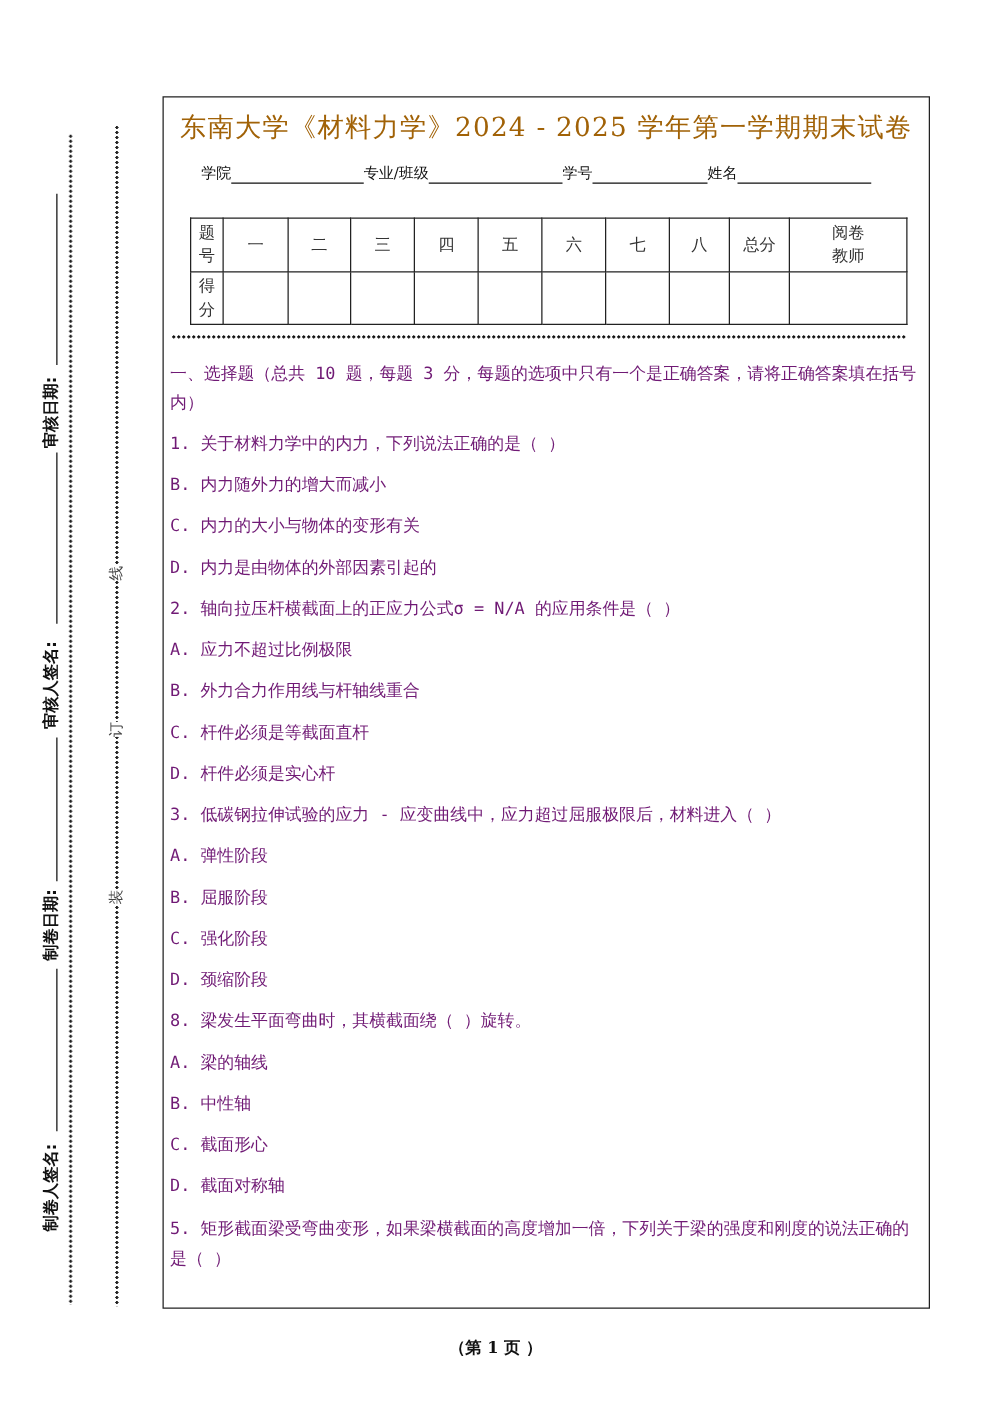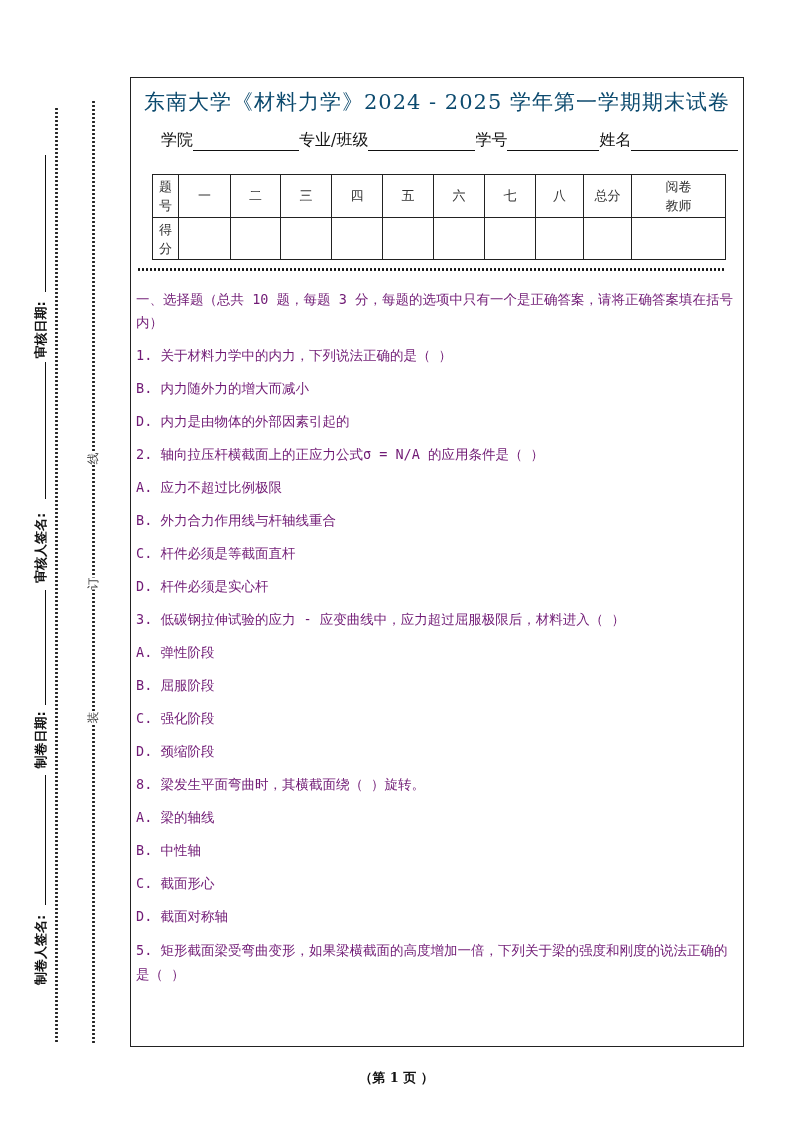--- a/index.html
+++ b/index.html
@@ -1,22 +1,22 @@
 <!DOCTYPE html>
 <html><head>
 <meta charset="utf-8">
 <style>
   html, body { margin:0; padding:0; background:#ffffff; }
   body { width:793px; height:1122px; position:relative; overflow:hidden;
          font-family:"DejaVu Serif", "Liberation Serif", serif; color:#111; }
   .frame { position:absolute; left:130px; top:77px; width:614px; height:970px;
            border:1px solid #222; box-sizing:border-box; }
   .title { position:absolute; left:0; right:0; top:10px; text-align:center;
-           font-size:21px; letter-spacing:1px; color:#0c4a6e; }
-  .info { position:absolute; left:30px; top:52px; font-size:16px; display:flex; align-items:flex-end; }
+           font-size:21px; letter-spacing:1px; color:#a16207; }
+  .info { position:absolute; left:30px; top:52px; font-size:12px; display:flex; align-items:flex-end; }
   .info .lbl { white-space:nowrap; }
   .info .blank { display:inline-block; border-bottom:1px solid #111; height:12px; }
   table.score { position:absolute; left:21px; top:96px; width:573px; border-collapse:collapse;
                 font-size:13px; table-layout:fixed; }
   table.score td { border:1px solid #222; text-align:center; vertical-align:middle; padding:0; color:#333; }
   table.score tr.r1 td { height:42px; }
   table.score tr.r2 td { height:41px; }
   .vtxt { line-height:19px; }
   .dots-sep { position:absolute; left:6px; right:18px; top:190px; height:3px;
               background-image:radial-gradient(circle, #111 1.1px, transparent 1.3px);
@@ -123,20 +123,21 @@
     </table>
 
   <div class="dots-sep"></div>
 
   <div class="content">
     <p class="p sec">一、选择题（总共 10 题，每题 3 分，每题的选项中只有一个是正确答案，请将正确答案填在括号内）</p>
 
     <div>
       <div class="q">1.  关于材料力学中的内力，下列说法正确的是（   ）</div>
       <div class="o">B.  内力随外力的增大而减小</div>
+      <div class="o">C.  内力的大小与物体的变形有关</div>
       <div class="o">D.  内力是由物体的外部因素引起的</div>
     </div>
 
     <div>
       <div class="q">2.  轴向拉压杆横截面上的正应力公式σ = N/A 的应用条件是（   ）</div>
       <div class="o">A.  应力不超过比例极限</div>
       <div class="o">B.  外力合力作用线与杆轴线重合</div>
       <div class="o">C.  杆件必须是等截面直杆</div>
       <div class="o">D.  杆件必须是实心杆</div>
     </div>

